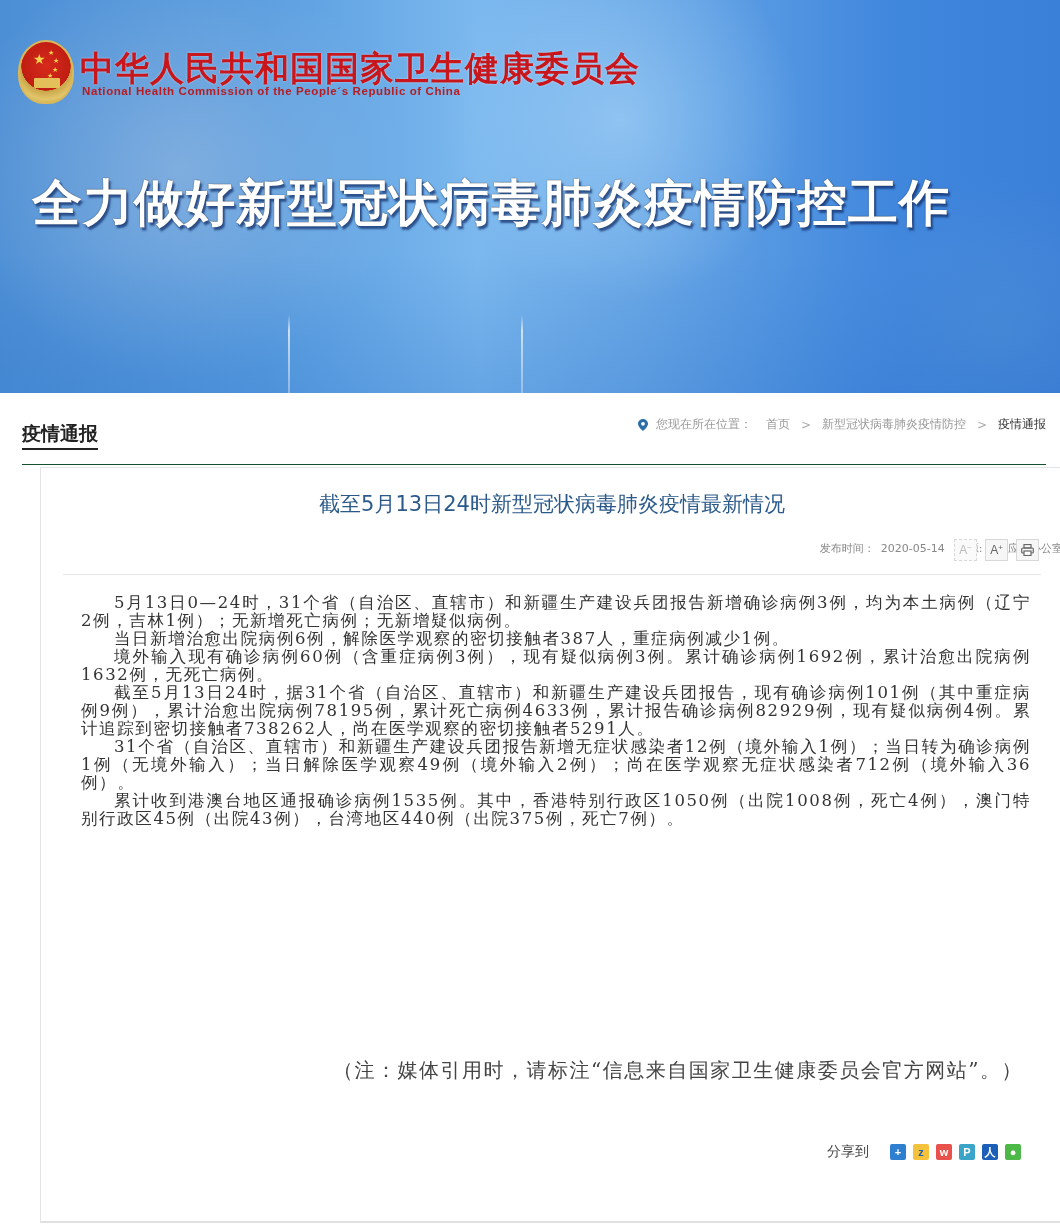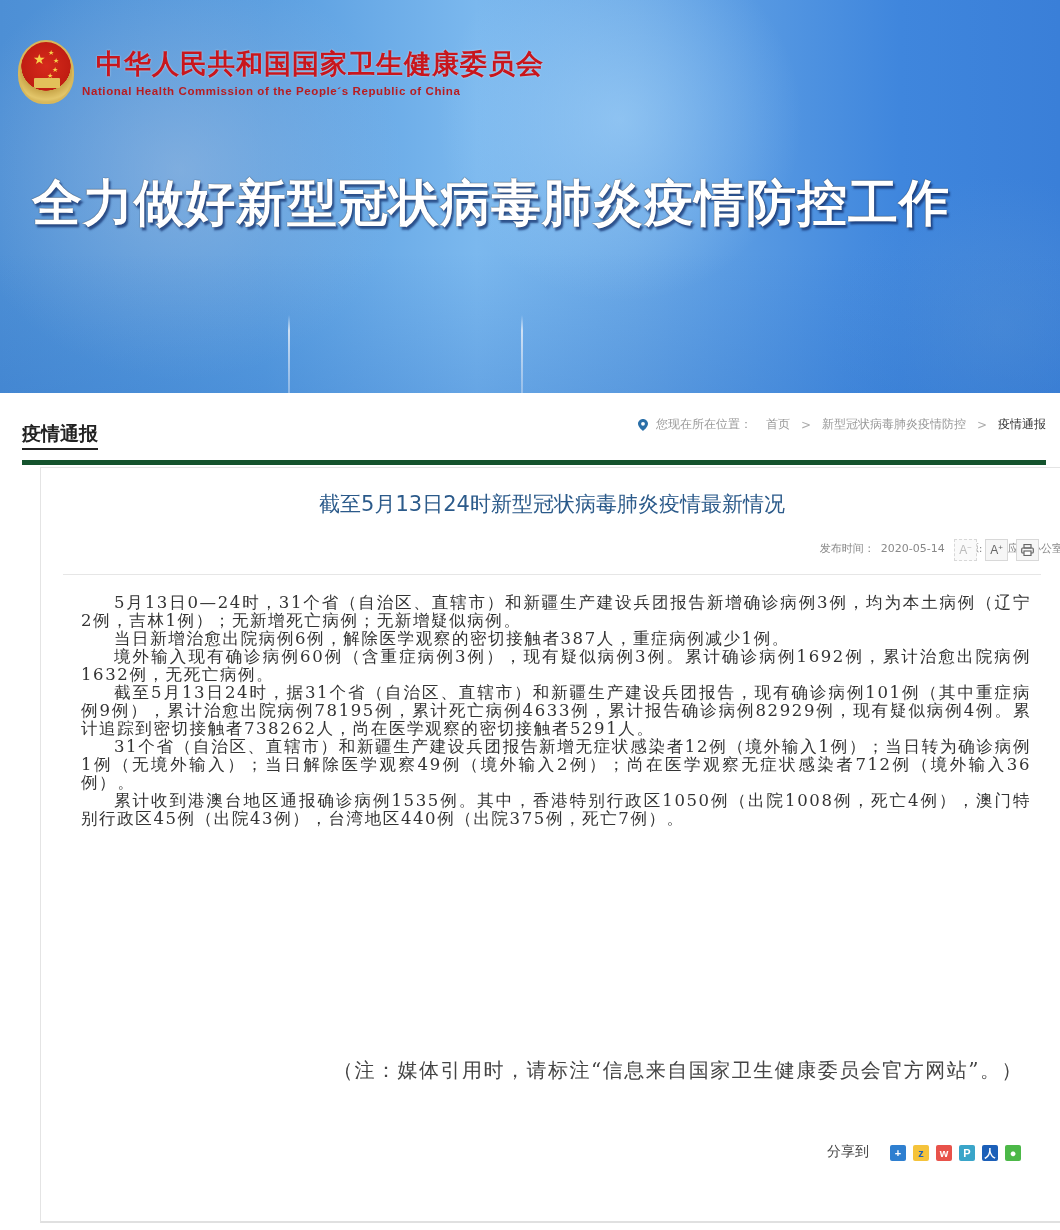--- a/index.html
+++ b/index.html
@@ -26,40 +26,40 @@
     background: radial-gradient(circle at 50% 40%, #d62a1c 0%, #c01d12 55%, #c9a64a 56%, #e3c66a 75%, #b8923a 100%);
     border: 2px solid #d9b85a;
   }
   .emblem .star { position: absolute; color: #f7d24a; font-size: 14px; line-height: 1; left: 13px; top: 10px; }
   .emblem .star.s2 { font-size: 7px; left: 28px; top: 8px; }
   .emblem .star.s3 { font-size: 7px; left: 33px; top: 16px; }
   .emblem .star.s4 { font-size: 7px; left: 32px; top: 25px; }
   .emblem .star.s5 { font-size: 7px; left: 27px; top: 31px; }
   .emblem .gate { position: absolute; left: 14px; top: 36px; width: 26px; height: 10px; background: #e3c05a; border-radius: 1px; }
   .org-cn {
-    position: absolute; left: 96px; top: 46px; font-size: 27px; font-weight: bold;
+    position: absolute; left: 80px; top: 46px; font-size: 34px; font-weight: bold;
     color: #c8161d; letter-spacing: 1px; white-space: nowrap;
     text-shadow: 0 0 2px rgba(255,255,255,0.6);
   }
   .org-en {
     position: absolute; left: 82px; top: 85px; font-size: 11.5px; font-weight: bold;
     color: #b81c20; letter-spacing: 0.6px; white-space: nowrap;
     font-family: "Liberation Sans", sans-serif;
   }
   .slogan {
     position: absolute; left: 32px; top: 170px; font-size: 50px; font-weight: bold;
     color: #ffffff; letter-spacing: 1px; white-space: nowrap;
     text-shadow: 2px 3px 2px rgba(20,50,110,0.75), 0 0 1px #000;
   }
   .pylon { position: absolute; bottom: 0; width: 2px; background: linear-gradient(180deg, rgba(255,255,255,0) 0%, rgba(255,255,255,0.85) 20%, rgba(255,255,255,0.5) 100%); }
   .pylon.p1 { left: 288px; height: 78px; }
   .pylon.p2 { left: 521px; height: 78px; }
 
   
-  .section-head { position: absolute; left: 22px; top: 408px; width: 1024px; height: 57px; border-bottom: 5px solid #14532d; }
+  .section-head { position: absolute; left: 22px; top: 408px; width: 1024px; height: 57px; border-bottom: 1px solid #14532d; }
   .section-title {
     position: absolute; left: 0; top: 12px; font-size: 19px; font-weight: bold; color: #222;
     padding-bottom: 2px; border-bottom: 2px solid #222; line-height: 26px;
   }
   .breadcrumb { position: absolute; right: 0; top: 8px; font-size: 12px; color: #999; white-space: nowrap; display: flex; align-items: center; }
   .breadcrumb .pin { display: inline-block; width: 10px; height: 12px; margin-right: 8px; }
   .breadcrumb .sep { margin: 0 11px; color: #aaa; }
   .breadcrumb .current { color: #333; }
 
   
@@ -86,21 +86,21 @@
     font-size: 16.5px; line-height: 18px; color: #333; letter-spacing: 1.6px;
     text-align: justify;
   }
   .body-text p { text-indent: 2em; }
   .note {
     position: absolute; right: 40px; top: 589px;
     font-family: "DejaVu Serif", "Liberation Serif", serif;
     font-size: 20px; color: #444; letter-spacing: 1.5px; white-space: nowrap;
   }
 
-  .share { position: absolute; right: 42px; top: 675px; display: flex; align-items: flex-end; }
+  .share { position: absolute; right: 42px; top: 675px; display: flex; align-items: center; }
   .share-label { font-size: 14px; color: #444; margin-right: 14px; }
   .share-icon {
     width: 16px; height: 16px; border-radius: 2px; margin-left: 7px; position: relative;
     display: flex; align-items: center; justify-content: center; color: #fff; font-size: 11px; font-weight: bold;
     font-family: "Liberation Sans", sans-serif;
   }
   .share-icon.more { background: #2e7fd0; }
   .share-icon.qzone { background: #f5c33b; color: #1c5fb8; }
   .share-icon.weibo { background: #e8524a; }
   .share-icon.tweibo { background: #3aa5c9; }

